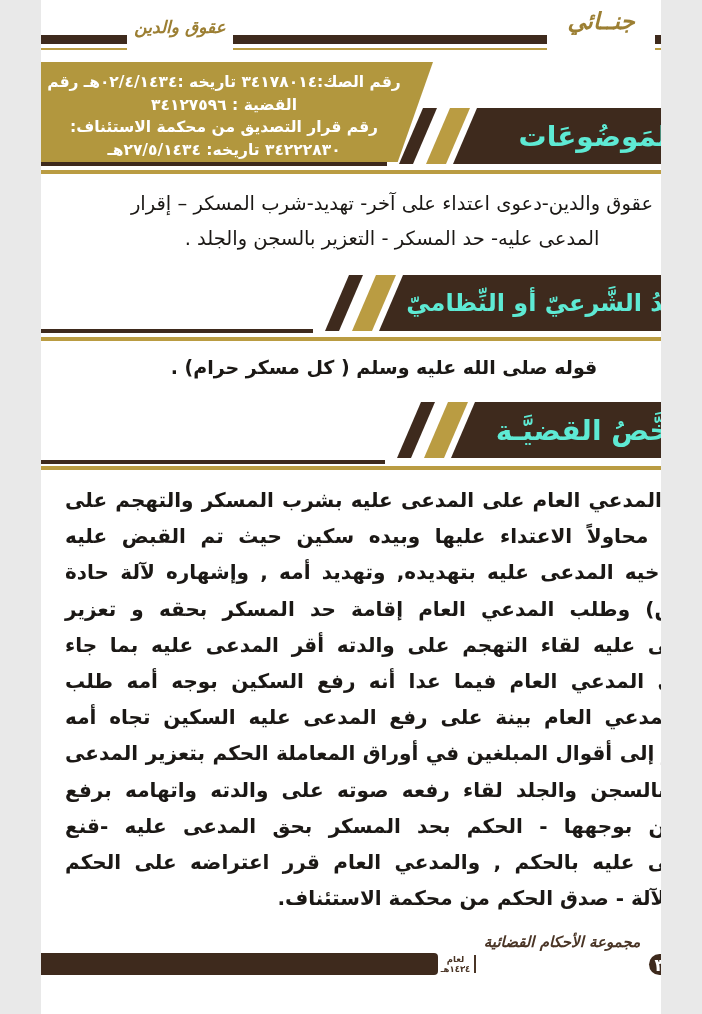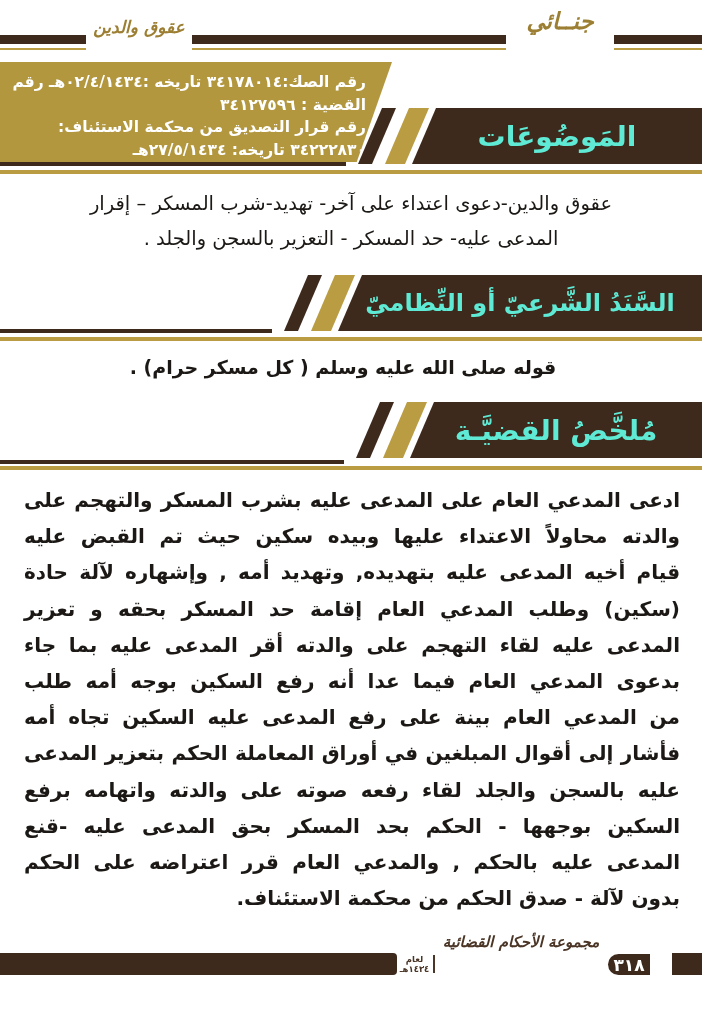--- a/index.html
+++ b/index.html
@@ -5,42 +5,42 @@
   :root{
     --brown:#3E2A1D;
     --brown-soft:#4A3526;
     --gold:#B2973E;
     --goldline:#BA9C42;
     --goldtext:#9C7F33;
     --ink:#1B1815;
   }
   html,body{margin:0;padding:0;background:#e9e9e9;}
   .page{
-    position:relative;width:702px;height:1014px;background:#ffffff;
+    position:relative;width:620px;height:1014px;background:#ffffff;
     font-family:"DejaVu Sans", sans-serif;overflow:hidden;margin:0 auto;
   }
   .abs{position:absolute;}
 
   
   .hseg{position:absolute;top:35px;height:16px;}
   .hseg .bar{position:absolute;top:0;left:0;right:0;height:9px;background:var(--brown);}
   .hseg .gl{position:absolute;top:12.5px;left:0;right:0;height:2.5px;background:var(--goldline);}
   .cat{position:absolute;color:var(--goldtext);font-weight:bold;font-style:italic;
        text-align:center;direction:rtl;white-space:nowrap;}
   .cat-left{top:17px;left:86px;width:106px;font-size:17px;}
   .cat-right{top:8px;left:506px;width:108px;font-size:23px;}
 
   
   .casebox{
     position:absolute;top:62px;left:0;width:392px;height:100px;background:var(--gold);
     clip-path:polygon(0 0,100% 0,91% 100%,0 100%);
     direction:rtl;color:#fff;box-sizing:border-box;padding:9px 26px 0 0;
     font-size:15.5px;font-weight:bold;
   }
-  .casebox .cline{line-height:22.5px;text-align:right;white-space:nowrap;}
+  .casebox .cline{line-height:22.5px;text-align:center;white-space:nowrap;}
 
   
   .band{
     position:absolute;height:56px;background:var(--brown);
     clip-path:polygon(24px 0,100% 0,100% 100%,0 100%);
     color:#5eead4;display:flex;align-items:center;justify-content:center;
     font-weight:bold;direction:rtl;white-space:nowrap;
   }
   .stripe{position:absolute;height:56px;clip-path:polygon(24px 0,100% 0,calc(100% - 24px) 100%,0 100%);}
   .stripe-brown{width:38px;background:var(--brown);}

